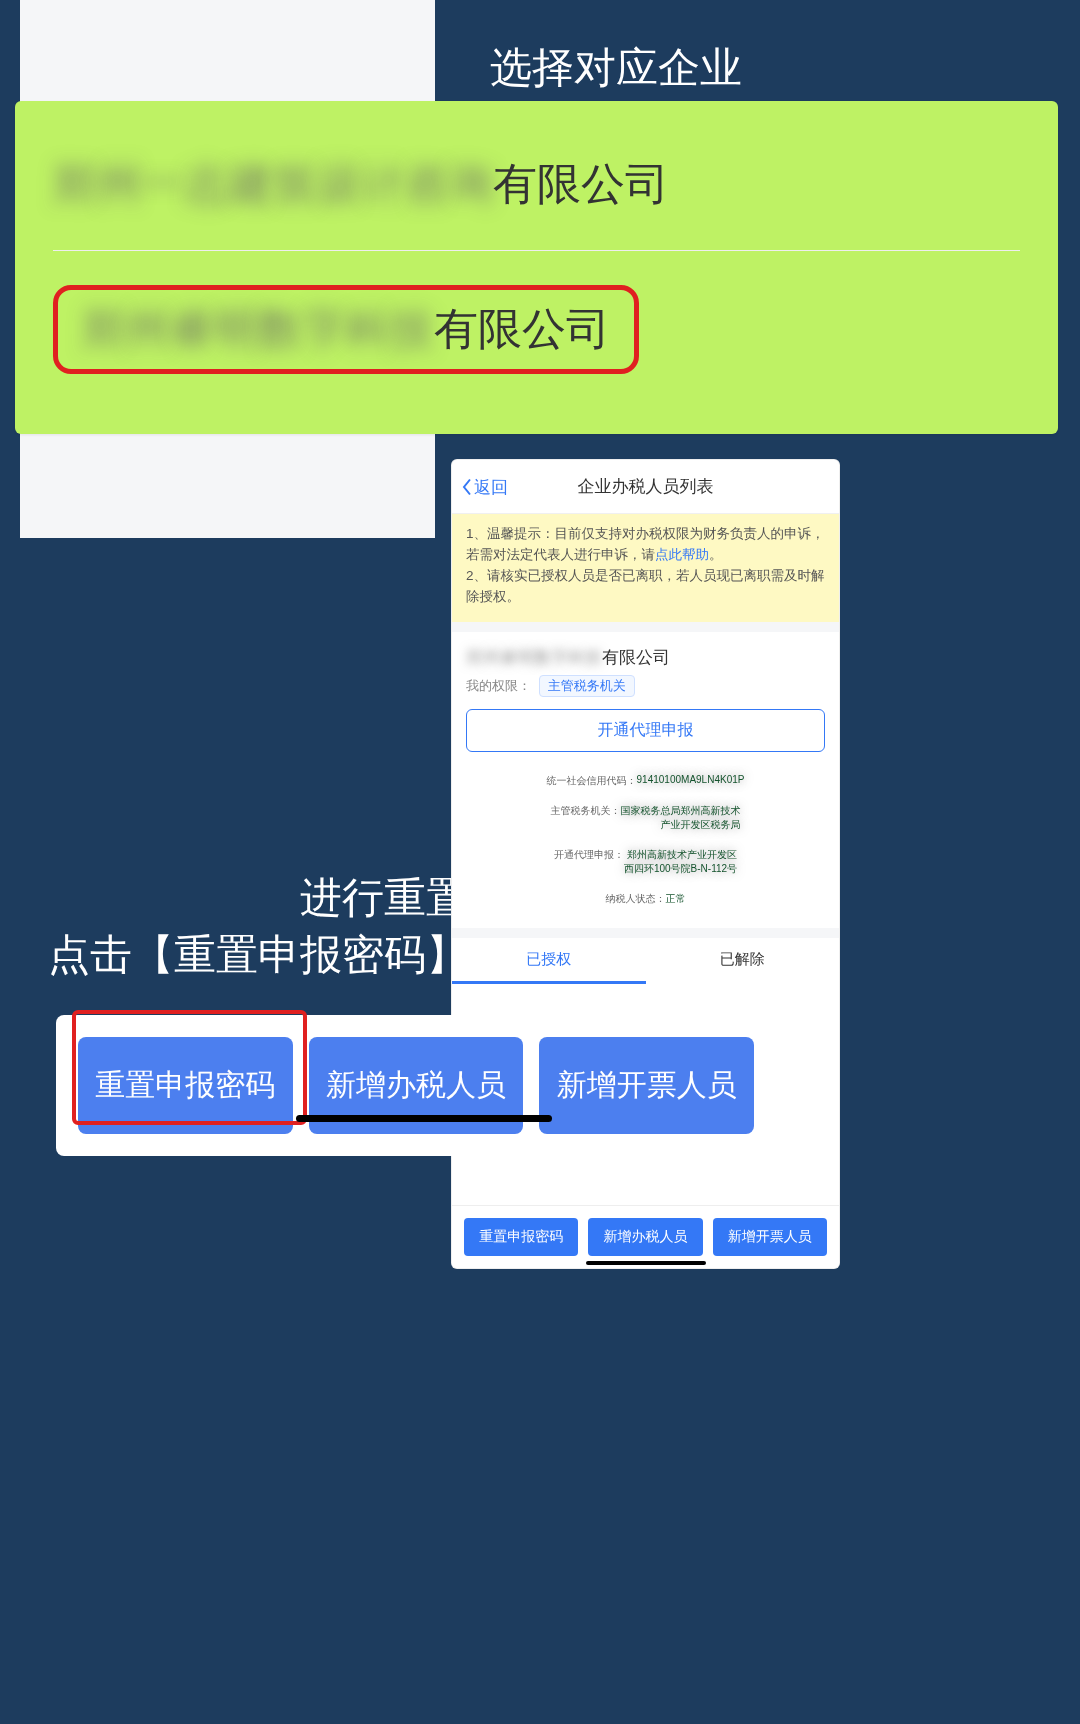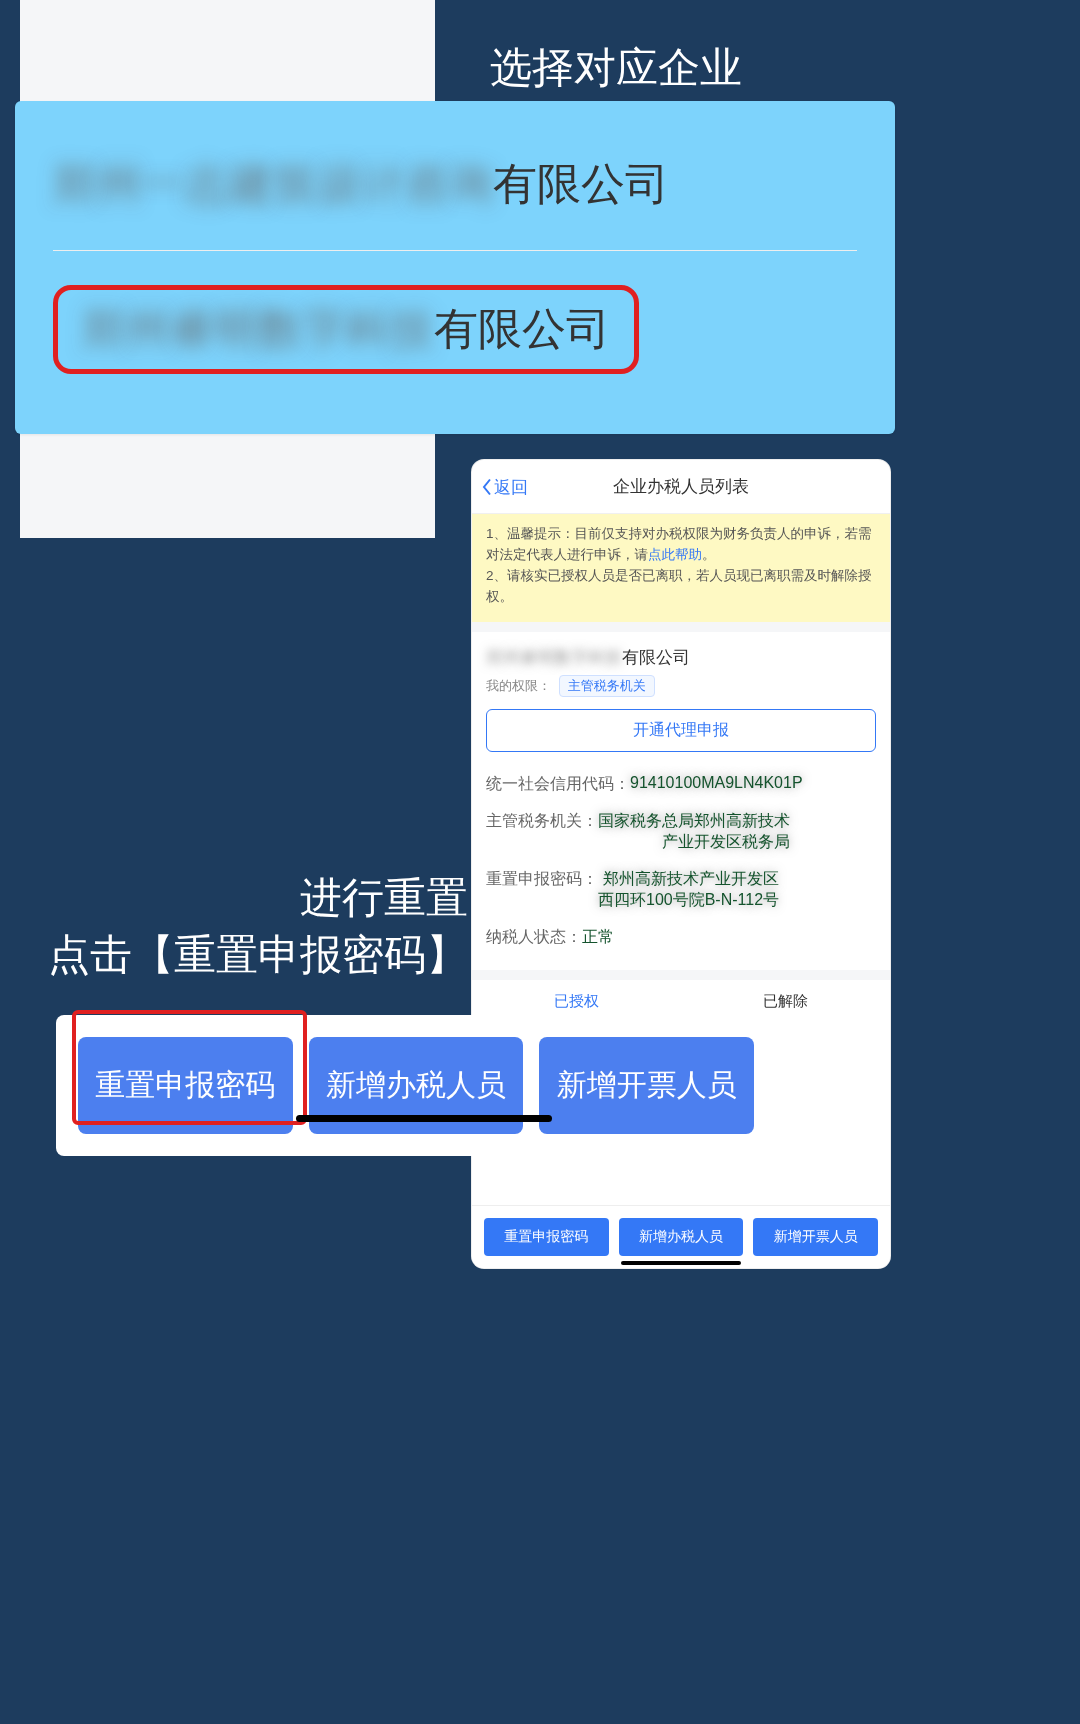--- a/index.html
+++ b/index.html
@@ -24,22 +24,22 @@
     .grey-block {
       position: absolute;
       top: 0; left: 20px;
       width: 415px; height: 538px;
       background: #f5f6f8;
     }
 
     .company-card {
       position: absolute;
       top: 101px; left: 15px;
-      width: 880px;
-      background: #7dd3fc;
+      width: 1043px;
+      background: #bef264;
       border-radius: 6px;
       padding: 30px 38px 36px;
       box-shadow: 0 1px 3px rgba(0,0,0,0.08);
     }
     .company-row {
       font-size: 44px;
       color: #333;
       padding: 24px 0;
     }
     .company-row.first { border-bottom: 1px solid #eee; padding-bottom: 36px; margin-bottom: 10px;}
@@ -56,29 +56,28 @@
     .red-box {
       border: 5px solid #e02020;
       border-radius: 18px;
       display: inline-block;
       padding: 10px 24px;
     }
 
     .phone {
       position: absolute;
       top: 460px; left: 452px;
-      width: 418px;
+      width: 387px;
       height: 808px;
       background: #fff;
-      border-radius: 12px;
+      border-radius: 5px;
       box-shadow: 0 0 0 1px #eee;
       overflow: hidden;
       font-size: 14.5px;
       color: #333;
-      margin-left: 20px;
     }
     .phone-header {
       display: flex;
       align-items: center;
       justify-content: center;
       position: relative;
       height: 54px;
       border-bottom: 1px solid #f0f0f0;
       font-size: 17px;
       font-weight: 500;
@@ -102,21 +101,21 @@
     .company-name-row { font-size: 17px; margin-bottom: 6px; }
     .perm-row { font-size: 13px; color: #888; margin-bottom: 12px; }
     .perm-tag {
       display:inline-block; color:#3478f6; border:1px solid #cfe0ff; background:#f2f7ff;
       border-radius:4px; padding:1px 8px; font-size:13px; margin-left:4px;
     }
     .outline-btn {
       border:1px solid #3478f6; color:#3478f6; text-align:center;
       padding:10px 12px; border-radius:6px; font-size:16px; margin-bottom:14px;
     }
-    .info-row { display:flex; justify-content:flex-start; font-size:16px; color:#666; padding:8px 0;}
+    .info-row { display:flex; justify-content:center; font-size:10px; color:#666; padding:8px 0;}
     .info-row .val { color:#14532d; text-align:right; max-width:220px;}
     .tabs {
       display:flex; background:#fff;
     }
     .tab { flex:1; text-align:center; padding:12px 0; font-size:15px; color:#333;}
     .tab.active { color:#3478f6; border-bottom:3px solid #3478f6; font-weight:500;}
 
     .phone-bottom-bar {
       position:absolute; bottom:0; left:0; right:0;
       display:flex; gap:10px; padding:12px; background:#fff;
@@ -203,21 +202,21 @@
     <div class="outline-btn">开通代理申报</div>
     <div class="info-row">
       <span>统一社会信用代码：</span>
       <span class="val blurred-small">91410100MA9LN4K01P</span>
     </div>
     <div class="info-row">
       <span>主管税务机关：</span>
       <span class="val blurred-small">国家税务总局郑州高新技术<br>产业开发区税务局</span>
     </div>
     <div class="info-row">
-      <span>重置申报密码：</span>
+      <span>开通代理申报：</span>
       <span class="val blurred-small">郑州高新技术产业开发区<br>西四环100号院B-N-112号</span>
     </div>
     <div class="info-row">
       <span>纳税人状态：</span>
       <span class="val">正常</span>
     </div>
   </div>
   <div class="tabs">
     <div class="tab active">已授权</div>
     <div class="tab">已解除</div>

